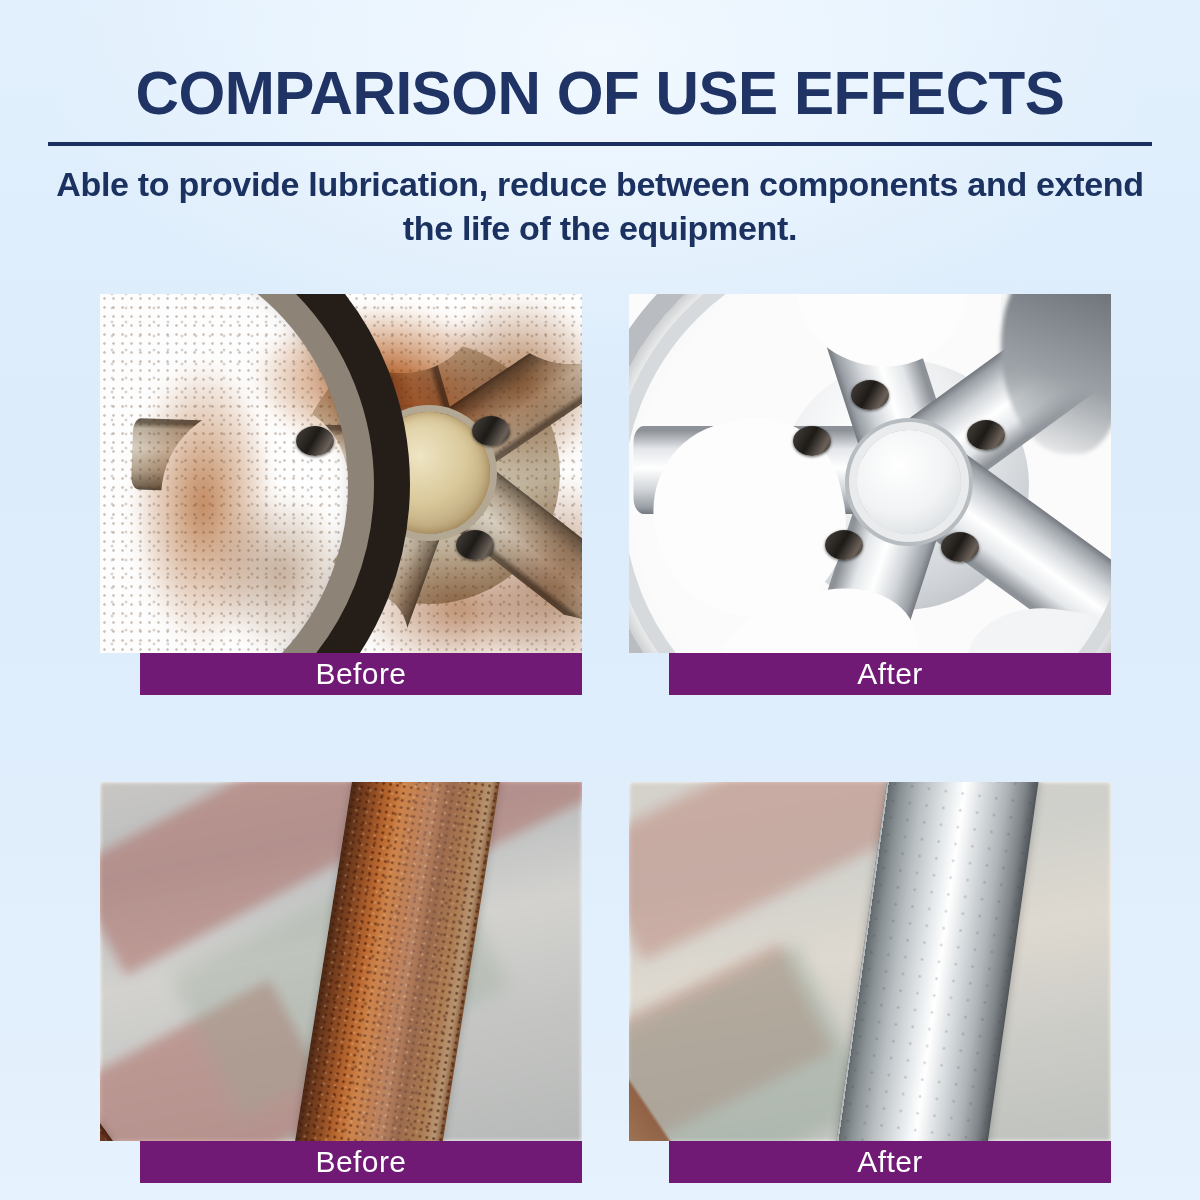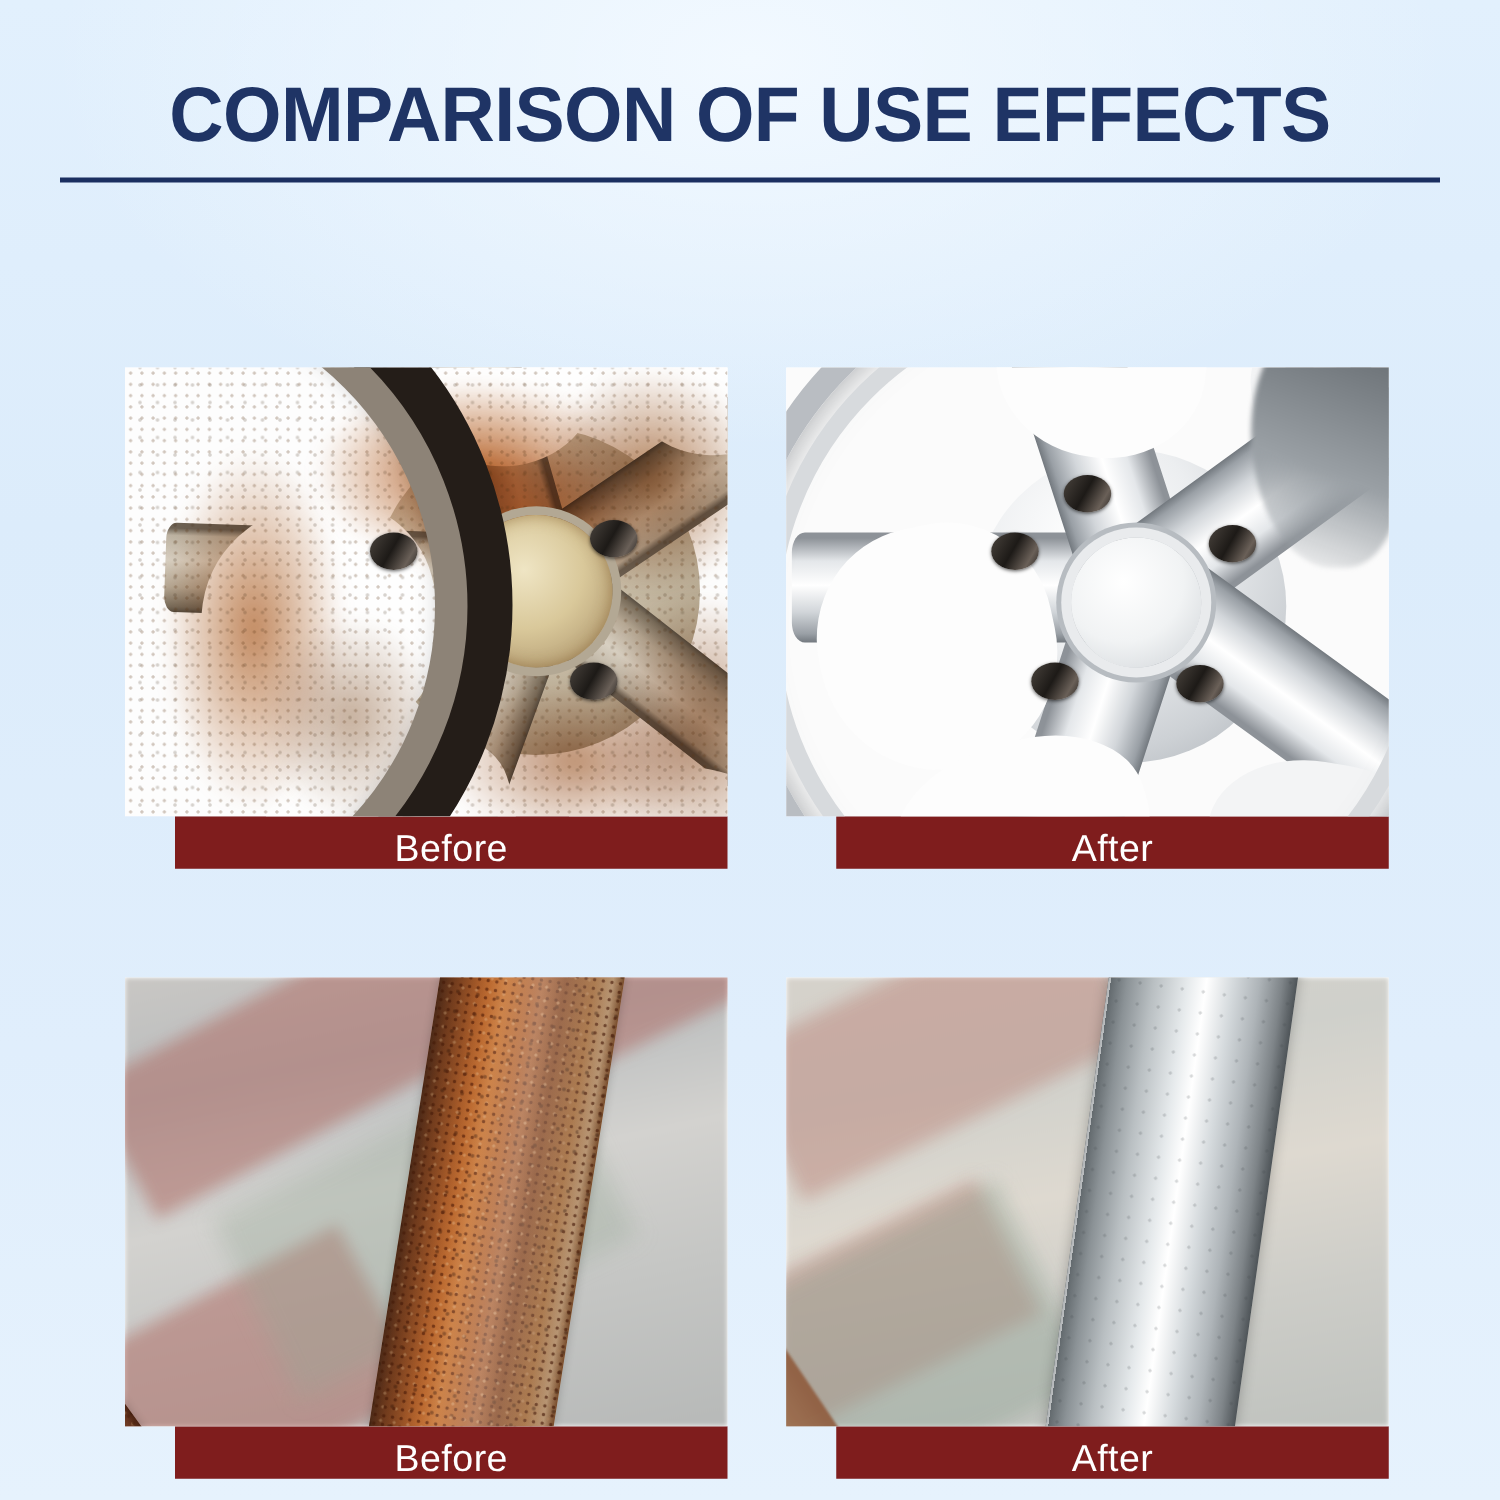--- a/index.html
+++ b/index.html
@@ -62,23 +62,23 @@
   .photo {
     width:482px;
     height:359px;
     position:relative;
     overflow:hidden;
     background:#fff;
   }
 
   .label-bar {
     height:42px;
-    background:#7f1d1d;
+    background:#701a75;
     display:flex;
-    align-items:flex-end;
+    align-items:center;
     justify-content:center;
     margin-left:40px;
   }
 
   .label-text {
     color:#ffffff;
     font-size:30px;
     font-weight:normal;
     letter-spacing:0.4px;
     line-height:1;
@@ -400,20 +400,21 @@
     opacity:.9;
     filter:blur(1px);
   }
 </style>
 </head>
 <body>
 
 <div class="header">
   <h1 class="page-title">COMPARISON OF USE EFFECTS</h1>
   <div class="title-rule"></div>
+  <p class="subtitle">Able to provide lubrication, reduce between components and extend the life of the equipment.</p>
 </div>
 
 <div class="grid">
 
   <div class="row top">
 
     <div class="cell">
       <div class="photo">
         <div class="wheel">
           <div class="bg"></div>

